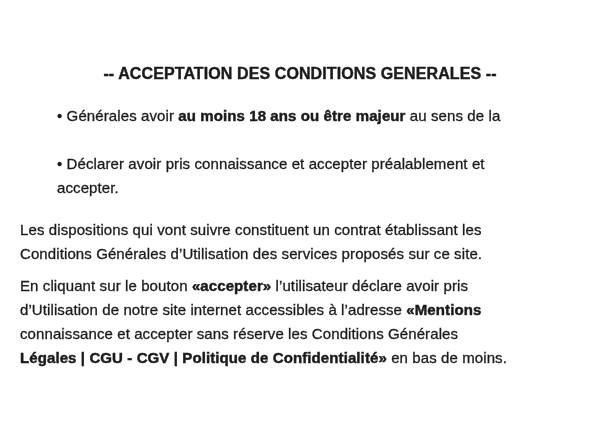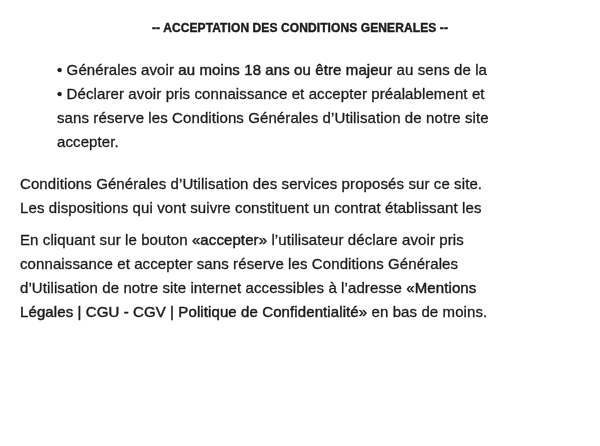--- a/index.html
+++ b/index.html
@@ -12,64 +12,64 @@
     width: 600px;
     height: 446px;
     box-sizing: border-box;
     padding: 16px 20px 12px 20px;
     background: #ffffff;
     font-family: "Liberation Sans", sans-serif;
     color: #1b1b1b;
     overflow: hidden;
   }
   .title {
-    font-size: 12px;
+    font-size: 16px;
     line-height: 24px;
     font-weight: 700;
     text-align: center;
     letter-spacing: 0.1px;
     -webkit-text-stroke: 0.4px #1b1b1b;
     white-space: nowrap;
+    margin-top: 46px;
   }
   .para {
     font-size: 15px;
     line-height: 24px;
     font-weight: 400;
     letter-spacing: 0.1px;
     -webkit-text-stroke: 0.3px #1b1b1b;
   }
   .para.indent {
     margin-left: 37px;
   }
   .line {
     white-space: nowrap;
   }
   .bold {
-    font-weight: 400;
+    font-weight: 700;
     -webkit-text-stroke: 0.45px #1b1b1b;
   }
 </style>
 </head>
 <body>
 
 <div class="page">
   <div class="title">-- ACCEPTATION DES CONDITIONS GENERALES --</div>
   <div>
       <div class="para indent" style="margin-top: 18px;">
         <div class="line"><span>• Générales avoir </span><span class="bold">au moins 18 ans ou être majeur</span><span> au sens de la</span></div>
       </div>
-      <div class="para indent" style="">
+      <div class="para indent" style="margin-top: 24px;">
         <div class="line"><span>• Déclarer avoir pris connaissance et accepter préalablement et</span></div>
-        <div class="line"><span>sans réserve les Conditions Générales d’Utilisation de notre site</span></div>
         <div class="line"><span>accepter.</span></div>
       </div>
       <div class="para" style="margin-top: 18px;">
+        <div class="line"><span>Les dispositions qui vont suivre constituent un contrat établissant les</span></div>
         <div class="line"><span>Conditions Générales d’Utilisation des services proposés sur ce site.</span></div>
-        <div class="line"><span>Les dispositions qui vont suivre constituent un contrat établissant les</span></div>
       </div>
       <div class="para" style="margin-top: 8px;">
         <div class="line"><span>En cliquant sur le bouton </span><span class="bold">«accepter»</span><span> l’utilisateur déclare avoir pris</span></div>
+        <div class="line"><span>d’Utilisation de notre site internet accessibles à l’adresse </span><span class="bold">«Mentions</span></div>
         <div class="line"><span>connaissance et accepter sans réserve les Conditions Générales</span></div>
-        <div class="line"><span>d’Utilisation de notre site internet accessibles à l’adresse </span><span class="bold">«Mentions</span></div>
         <div class="line"><span class="bold">Légales | CGU - CGV | Politique de Confidentialité»</span><span> en bas de moins.</span></div>
       </div>
     </div>
 </div>
 
 </body></html>

